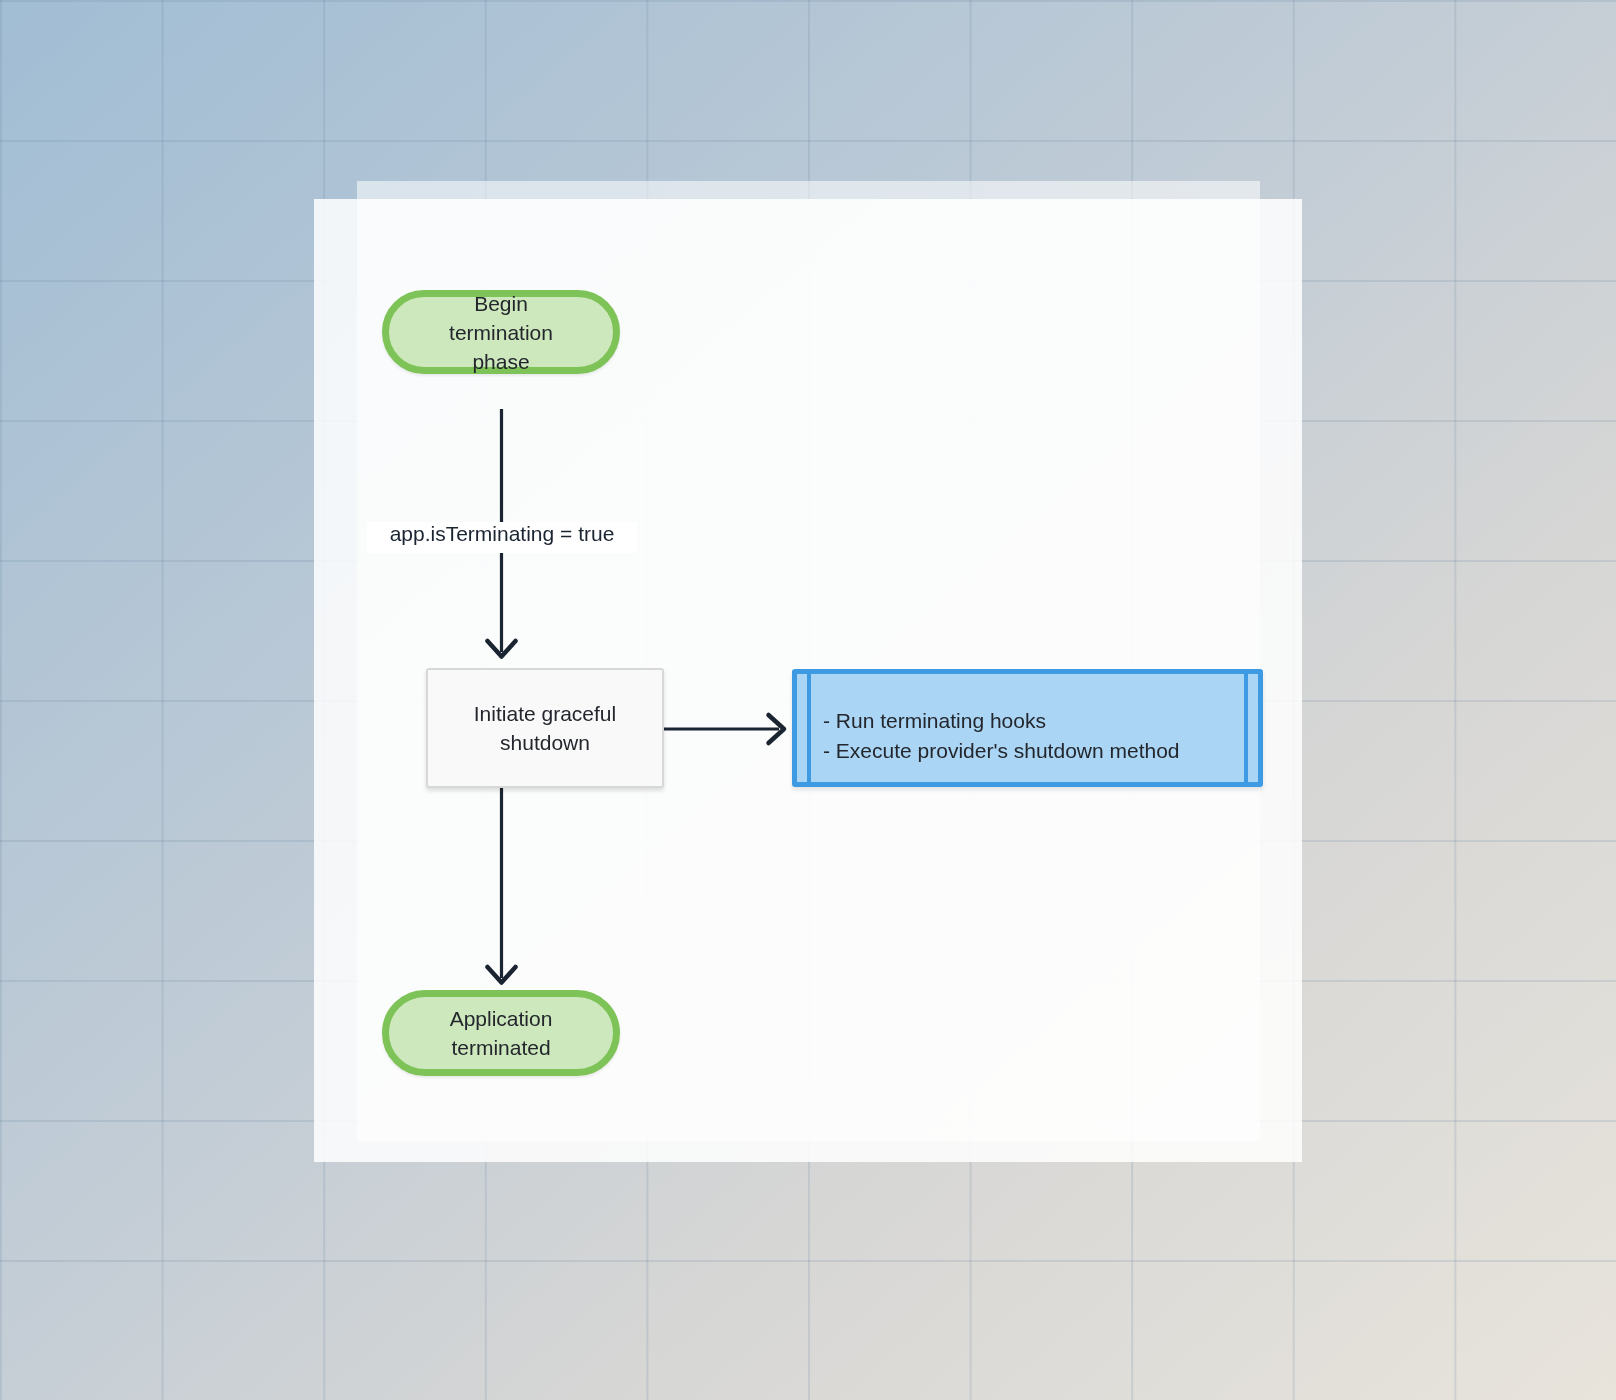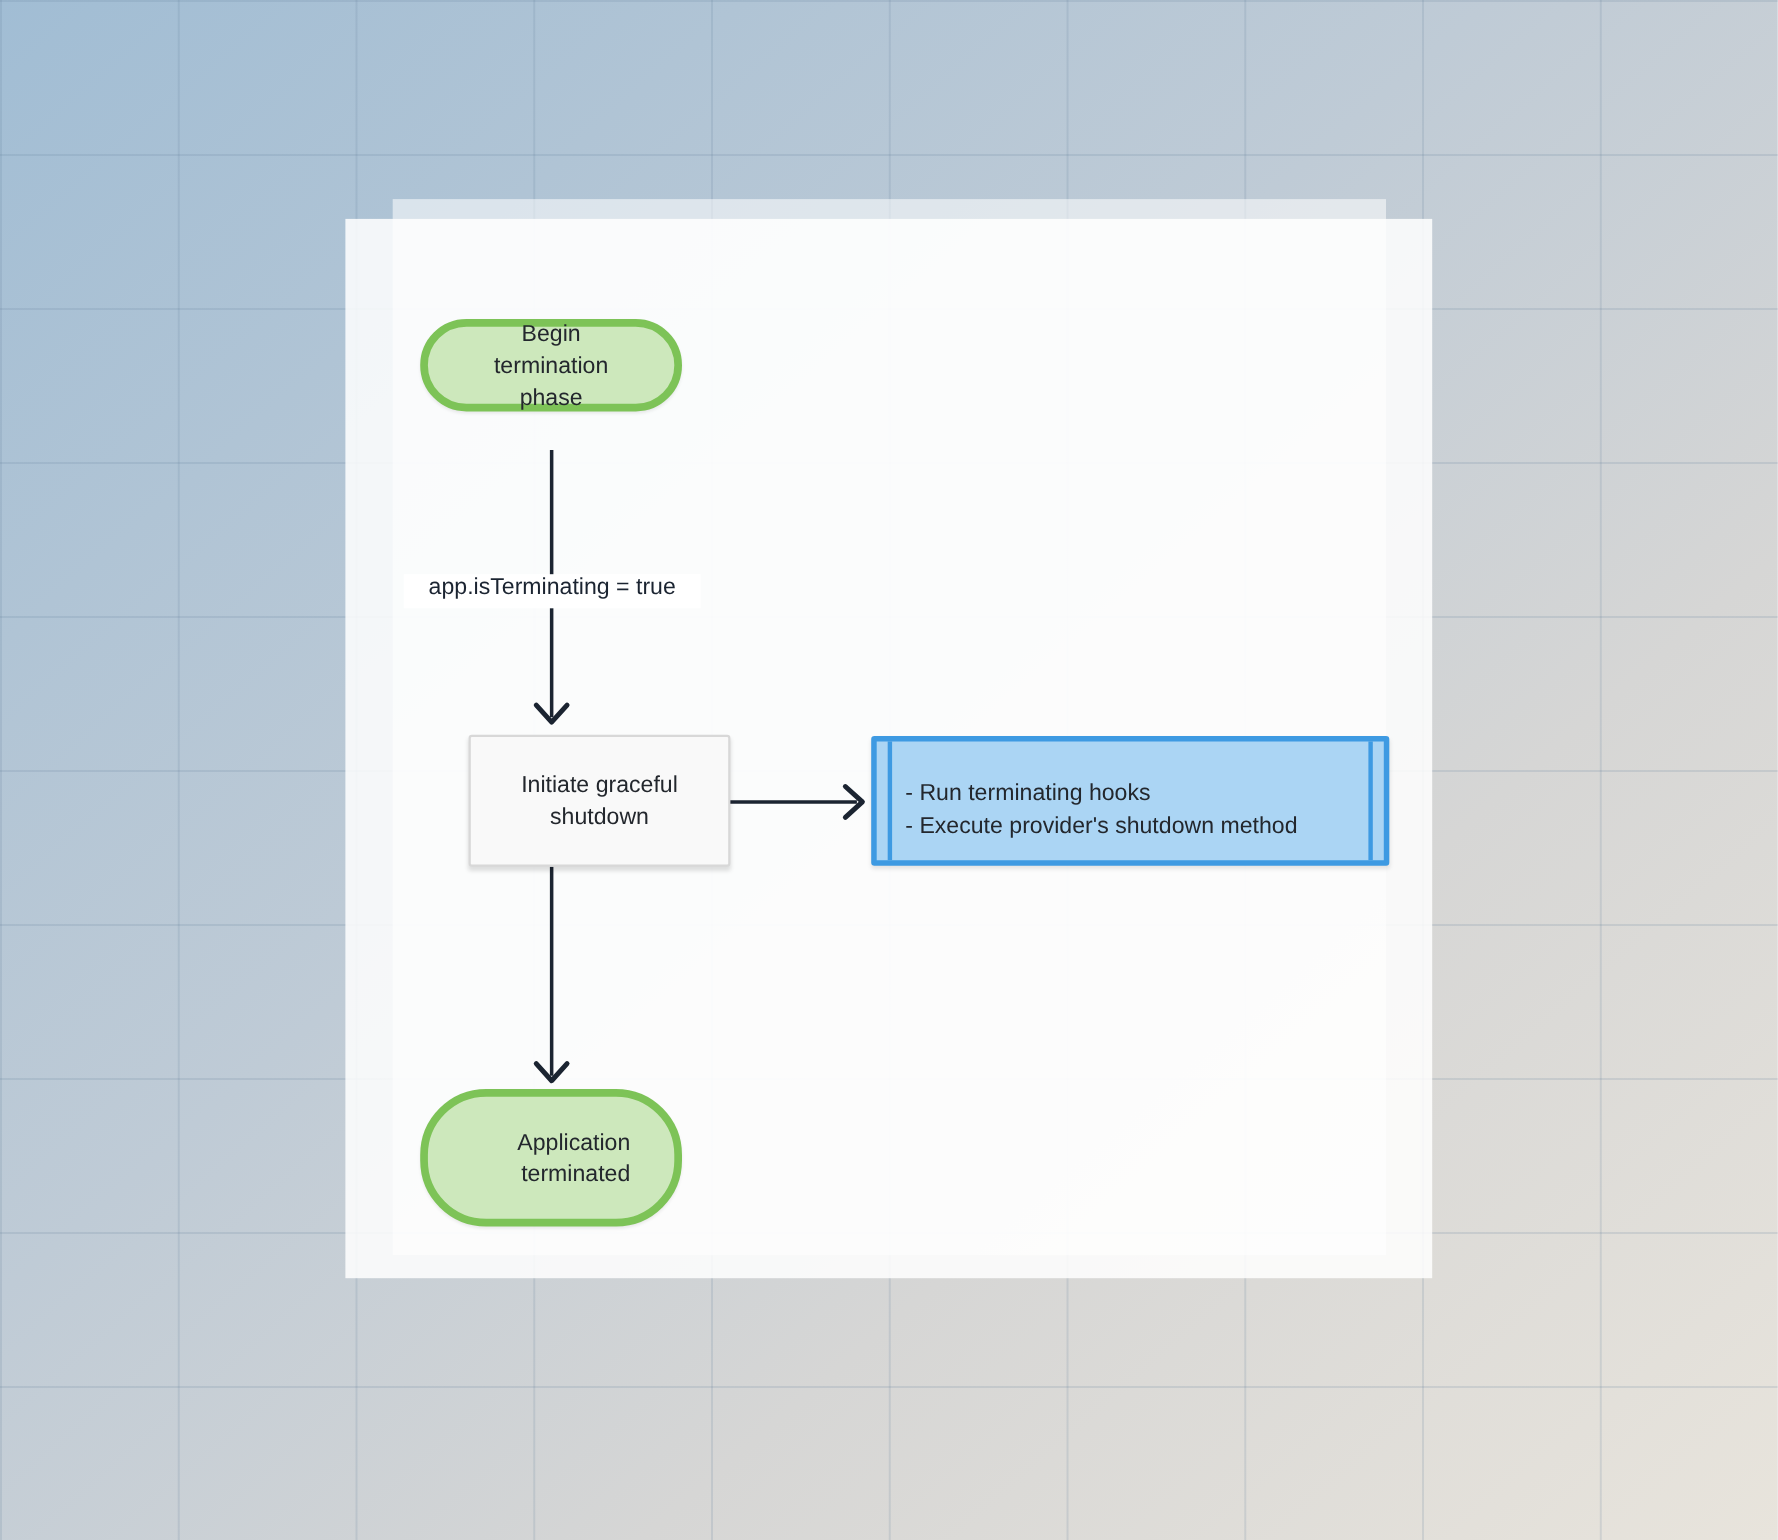--- a/index.html
+++ b/index.html
@@ -28,21 +28,21 @@
           text-align:center; color:var(--text-color);
           font-size:21px; line-height:29px; }
   .stadium {
     left:382px; width:238px; height:84px;
     background:var(--node-green-fill);
     border:7px solid var(--node-green-border);
     border-radius:60px; padding:0 40px;
     box-shadow:0 2px 3px rgba(0,0,0,0.08);
   }
   #node-start { top:290px; }
-  #node-end   { top:990px; height:125px;text-align:right; }
+  #node-end   { top:990px; height:86px; }
   .process {
     left:383px; top:668px; width:238px; height:120px;
     background:var(--node-gray-fill);
     border:2px solid var(--node-gray-border);
     border-radius:3px; padding:0 18px;
     box-shadow:0 3px 4px rgba(0,0,0,0.12);
     margin-left:43px;
   }
   .subroutine {
     left:792px; top:669px; width:471px; height:118px;

